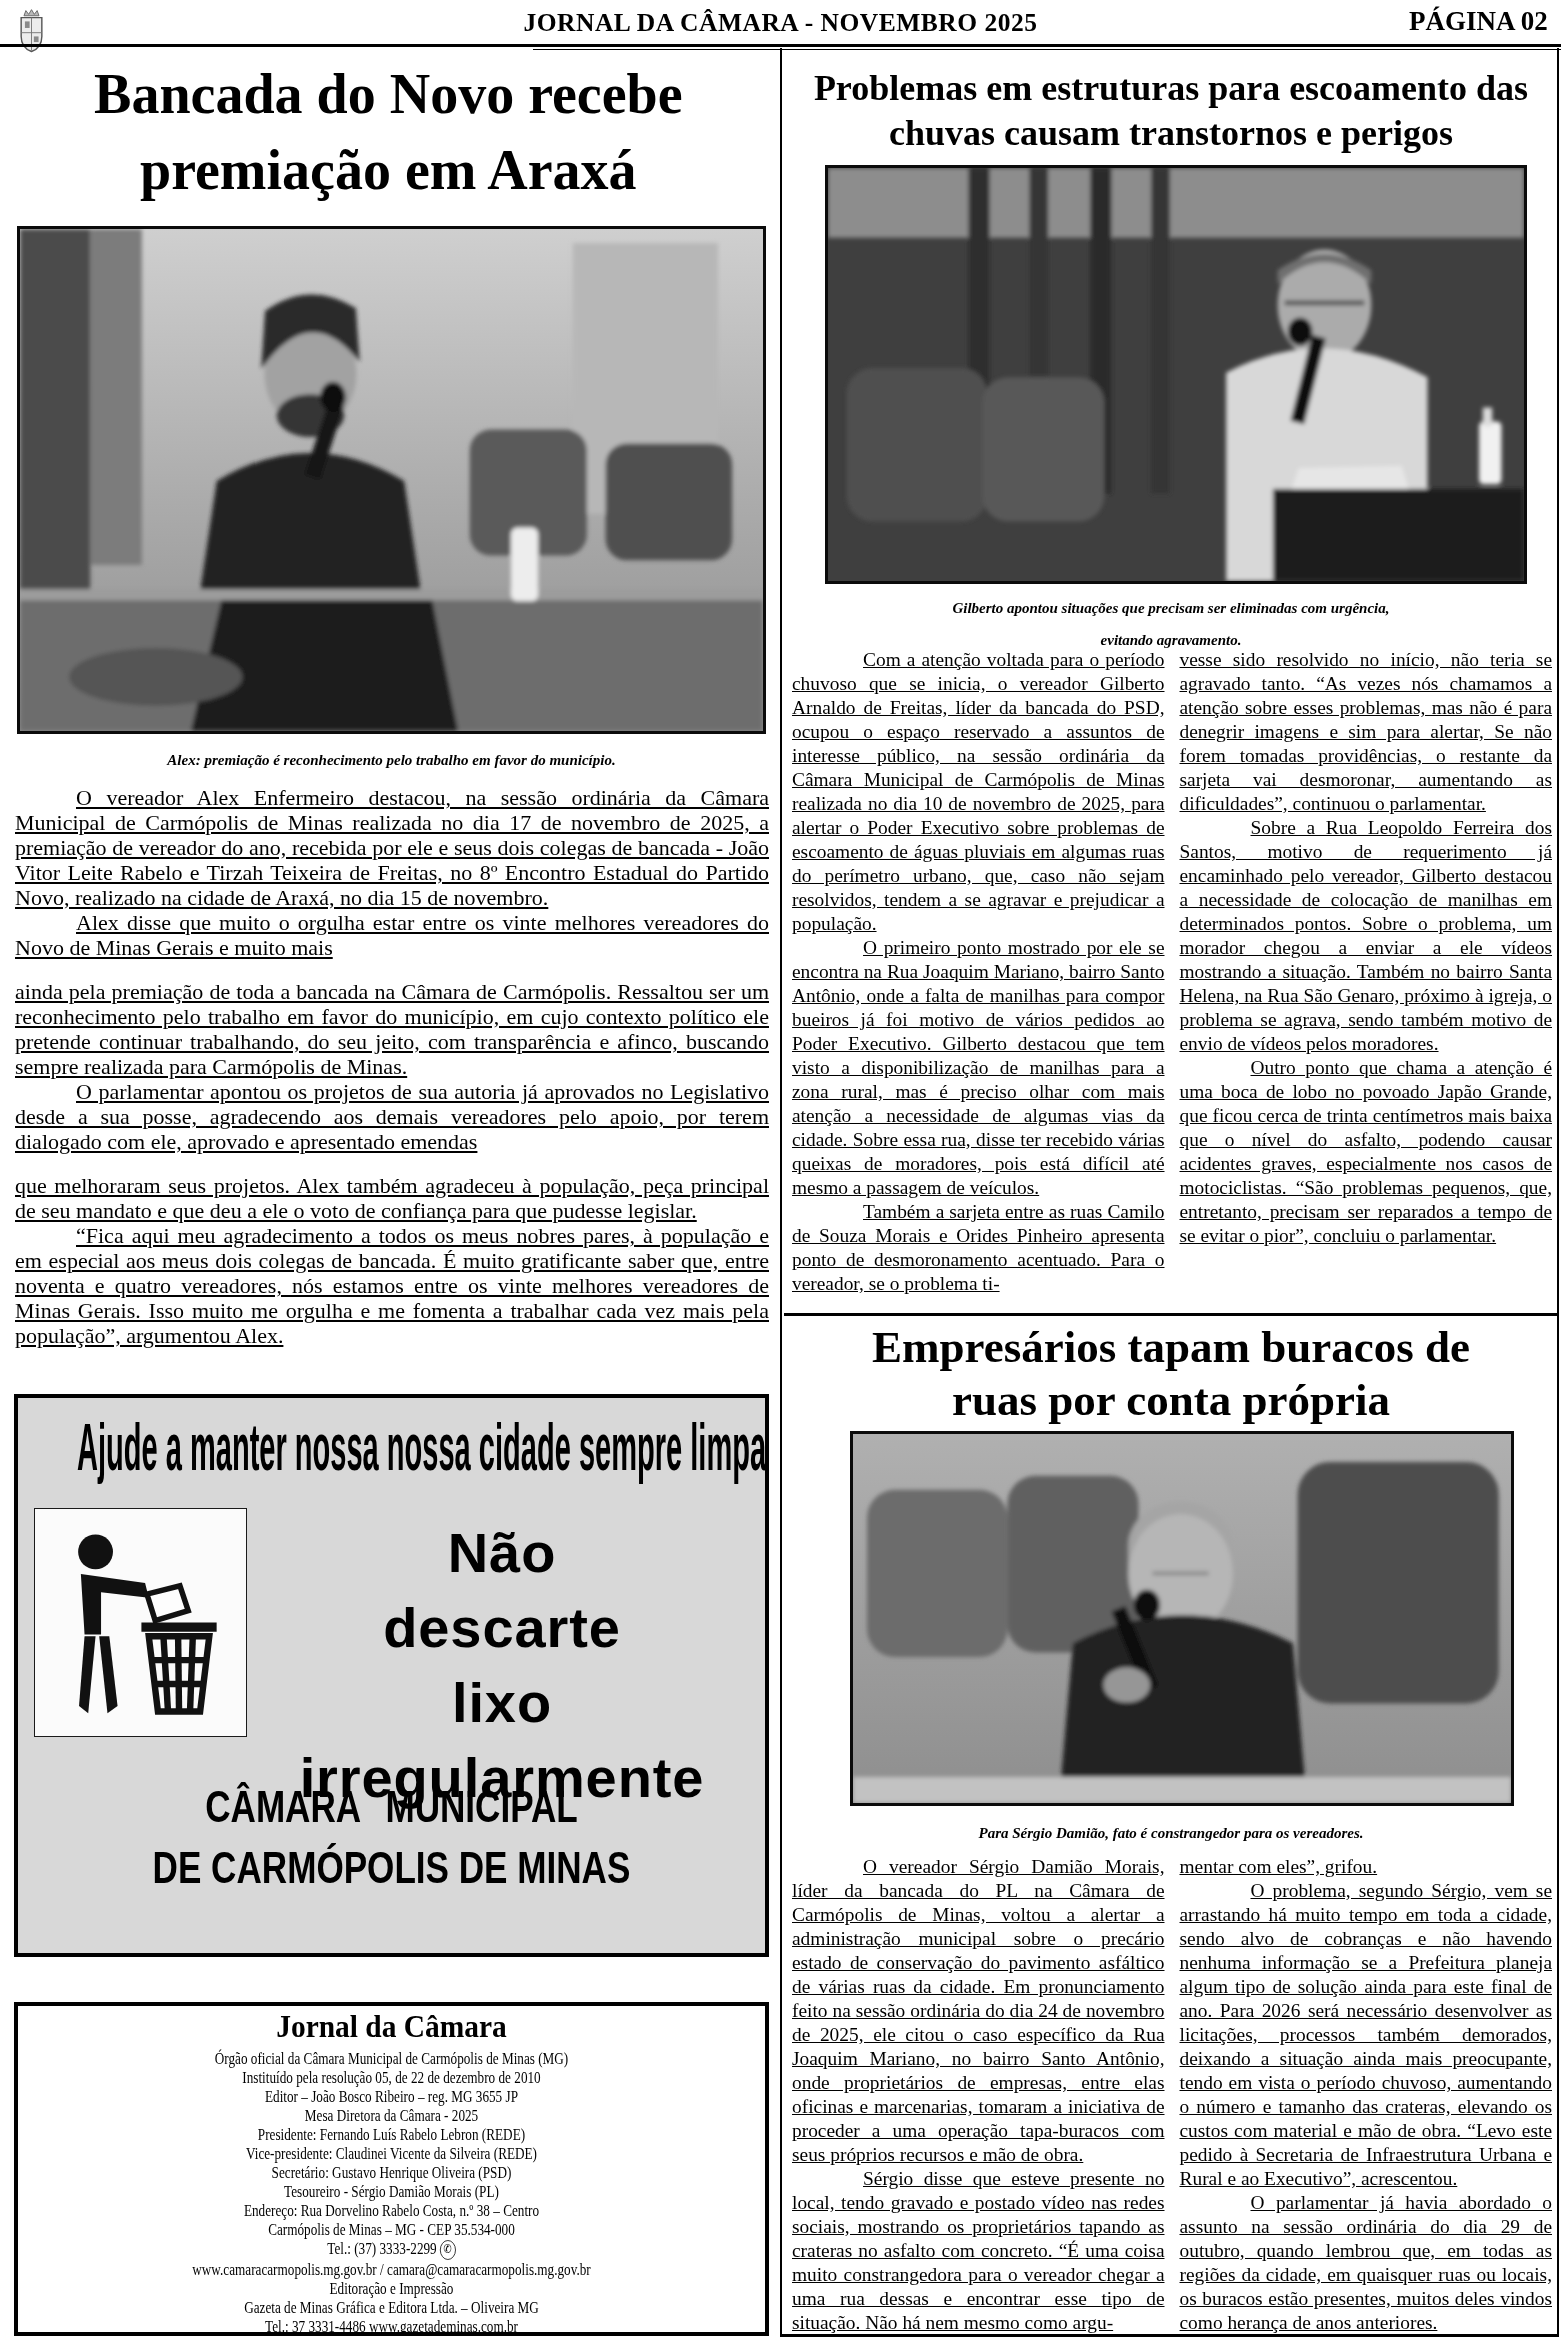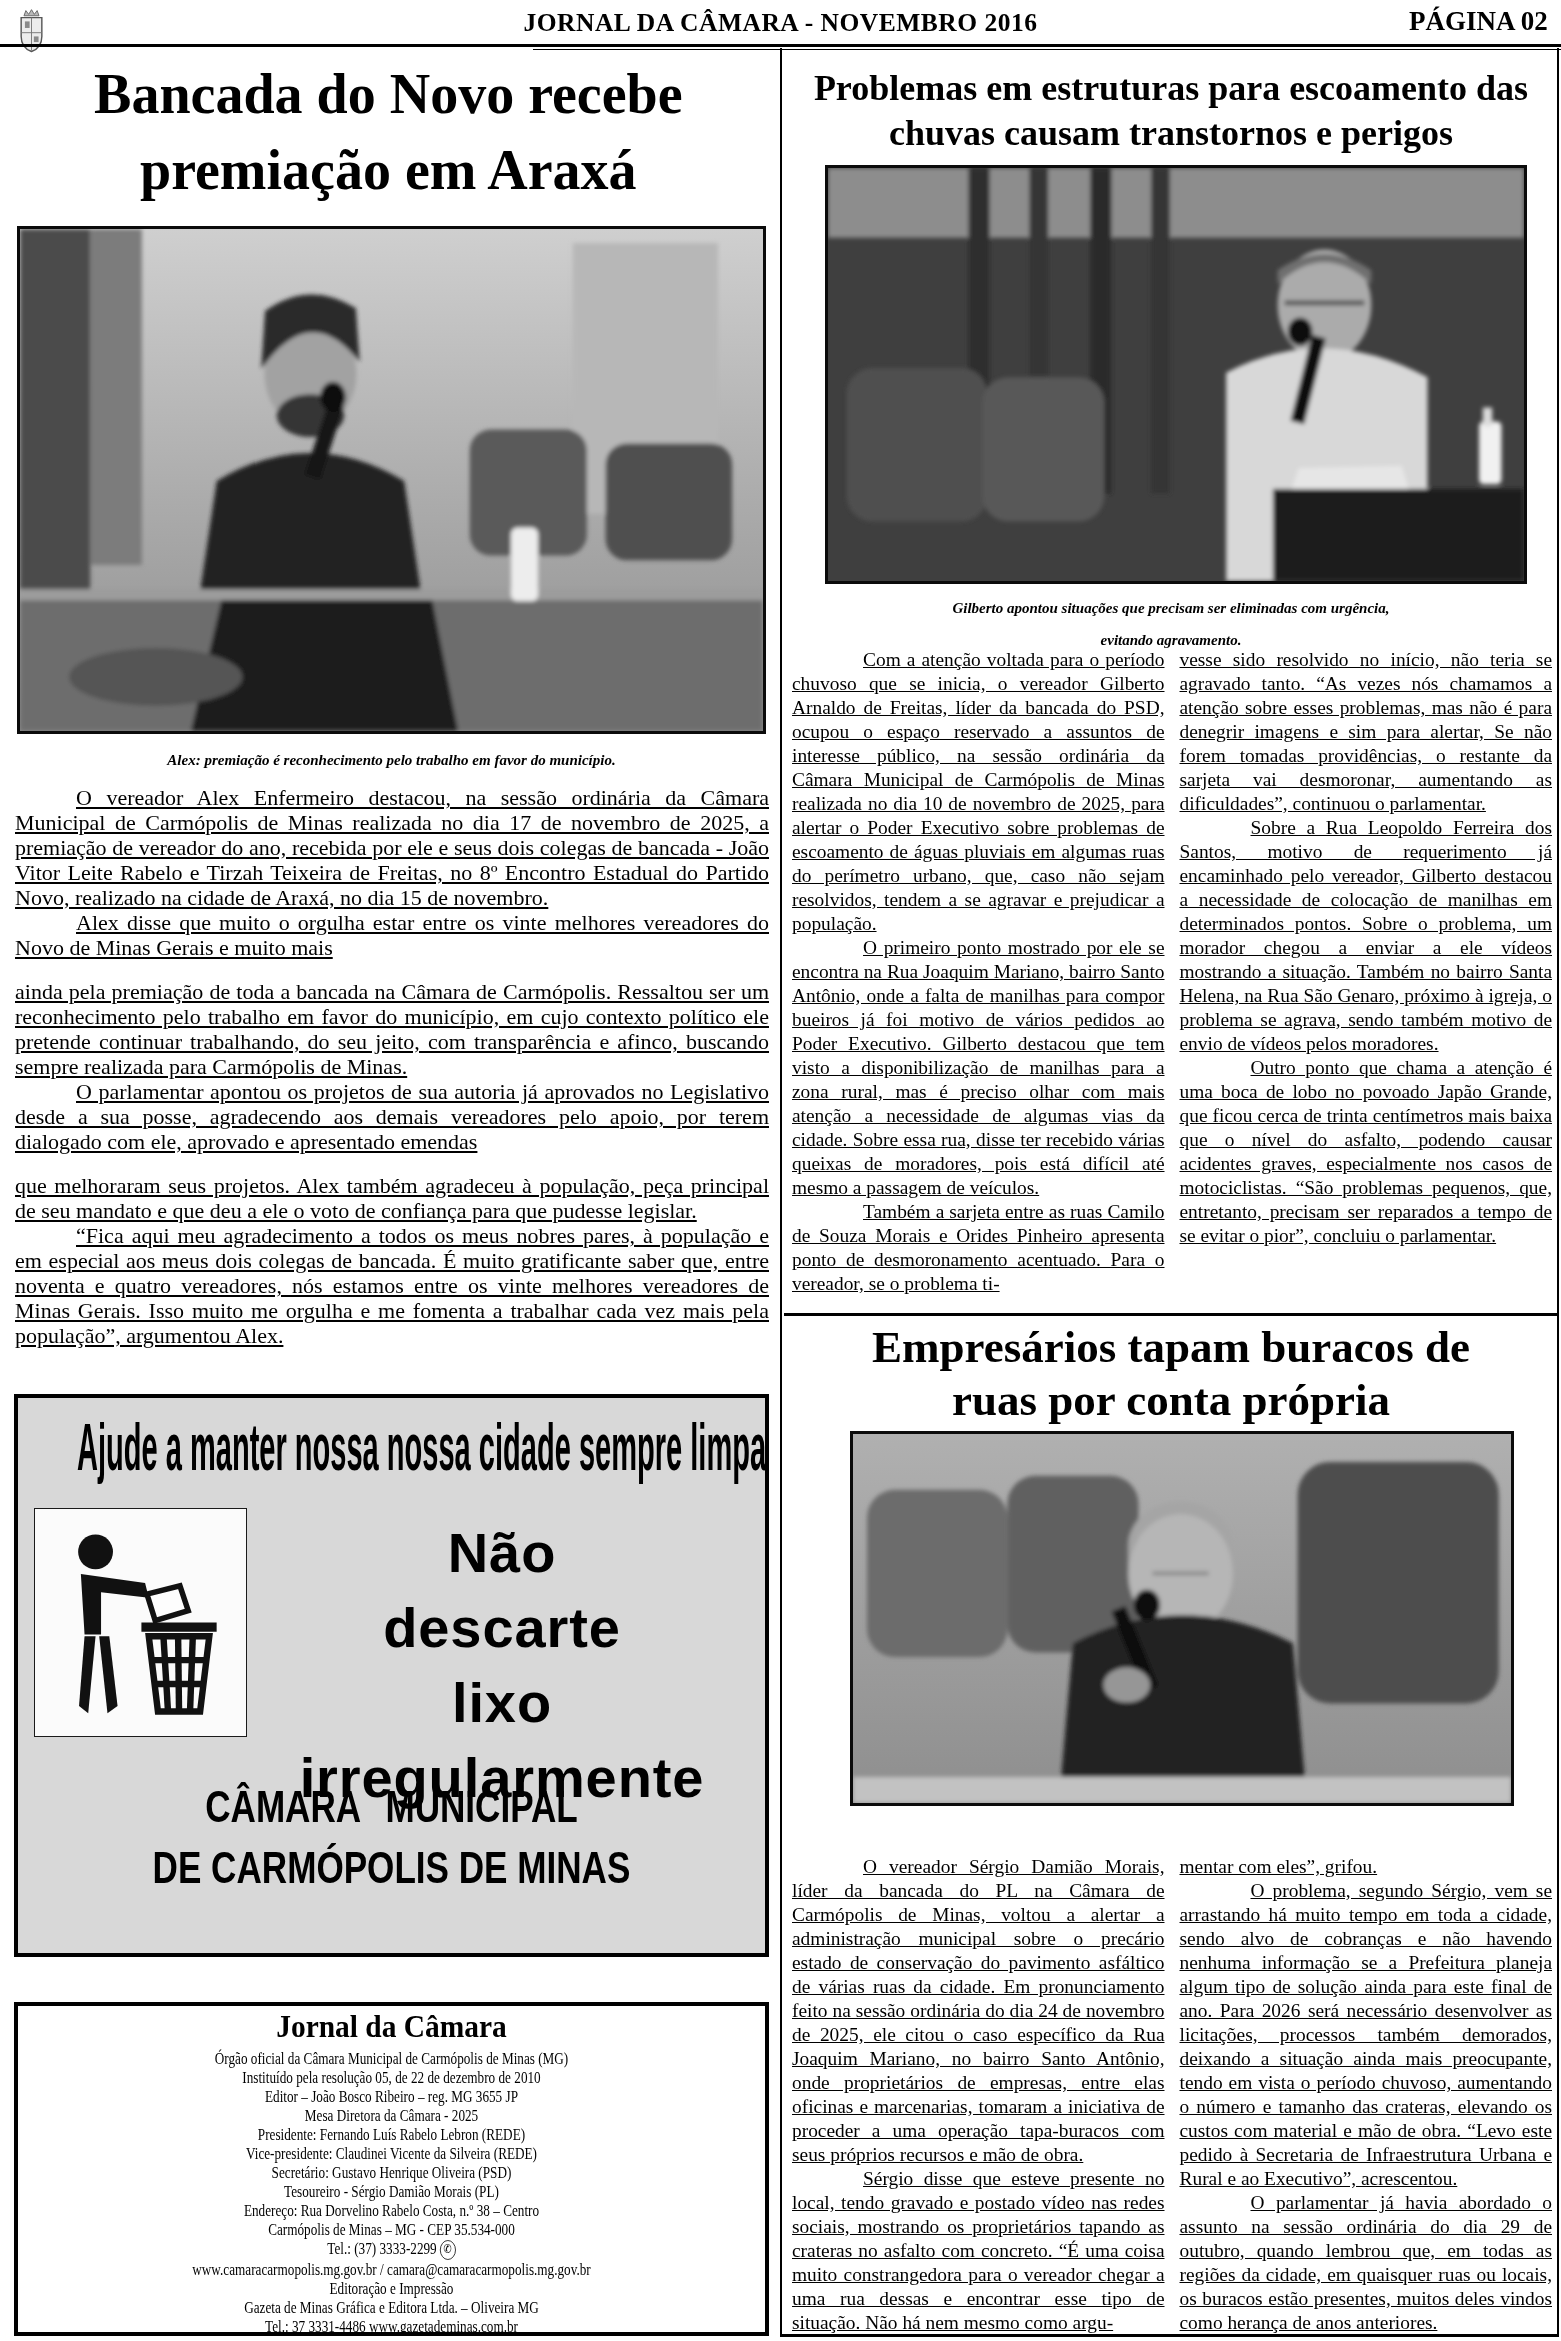--- a/index.html
+++ b/index.html
@@ -73,21 +73,21 @@
   <div class="logo">
     <svg viewBox="0 0 100 95">
       <path d="M34,14 l4,-11 6,8 6,-10 6,10 6,-8 4,11 z" fill="#b9b9b9" stroke="#666" stroke-width="2"></path>
       <path d="M28,18 h44 v40 q0,24 -22,32 q-22,-8 -22,-32 z" fill="#ececec" stroke="#555" stroke-width="3"></path>
       <line x1="50" y1="18" x2="50" y2="88" stroke="#777" stroke-width="2"></line>
       <line x1="28" y1="50" x2="72" y2="50" stroke="#777" stroke-width="2"></line>
       <rect x="36" y="26" width="10" height="14" fill="#8a8a8a"></rect>
       <rect x="55" y="58" width="10" height="12" fill="#8a8a8a"></rect>
     </svg>
   </div>
-  <div class="hdr-title">JORNAL DA CÂMARA - NOVEMBRO 2016</div>
+  <div class="hdr-title">JORNAL DA CÂMARA - NOVEMBRO 2025</div>
   <div class="hdr-page">PÁGINA 02</div>
   <div class="hrule" style="left:0;top:44px;width:1561px;height:3.3px;"></div>
   <div class="hrule" style="left:533px;top:49px;width:1028px;height:1.4px;"></div>
 
   <div class="vrule" style="left:780px;top:48px;width:2.4px;height:2289px;"></div>
   <div class="vrule" style="left:1557px;top:48px;width:2.4px;height:2289px;"></div>
   <div class="hrule" style="left:780px;top:2334px;width:779px;height:2.8px;"></div>
 
   <div class="headline hl-left">Bancada do Novo recebe premiação em Araxá</div>
 
@@ -265,20 +265,21 @@
         <path d="M588,300 a112,128 0 0 1 224,0 l0,-60 a112,95 0 0 0 -224,0 z" fill="#a5a5a5"></path>
         <line x1="640" y1="300" x2="760" y2="300" stroke="#8a8a8a" stroke-width="8"></line>
         <path d="M470,450 q230,-120 470,0 l30,344 h-530 z" fill="#222222"></path>
         <rect x="585" y="370" width="32" height="185" fill="#101010" transform="rotate(-22 600 460)"></rect>
         <ellipse cx="628" cy="368" rx="28" ry="33" fill="#0b0b0b"></ellipse>
         <ellipse cx="585" cy="540" rx="50" ry="38" fill="#969696"></ellipse>
         <rect x="0" y="738" width="1406" height="56" fill="#c2c2c2"></rect>
       </g>
     </svg>
   </div>
+  <div class="caption" style="left:803px;top:1817px;width:736px;">Para Sérgio Damião, fato é constrangedor para os vereadores.</div>
 
   <div class="cols body-right" style="left:792px;top:1855px;width:760px;gap:15px;">
     <div class="col">
         <p class="para">O vereador Sérgio Damião Morais, líder da bancada do PL na Câmara de Carmópolis de Minas, voltou a alertar a administração municipal sobre o precário estado de conservação do pavimento asfáltico de várias ruas da cidade. Em pronunciamento feito na sessão ordinária do dia 24 de novembro de 2025, ele citou o caso específico da Rua Joaquim Mariano, no bairro Santo Antônio, onde proprietários de empresas, entre elas oficinas e marcenarias, tomaram a iniciativa de proceder a uma operação tapa-buracos com seus próprios recursos e mão de obra.</p>
         <p class="para">Sérgio disse que esteve presente no local, tendo gravado e postado vídeo nas redes sociais, mostrando os proprietários tapando as crateras no asfalto com concreto. “É uma coisa muito constrangedora para o vereador chegar a uma rua dessas e encontrar esse tipo de situação. Não há nem mesmo como argu-</p>
       </div>
     <div class="col">
         <p class="para cont">mentar com eles”, grifou.</p>
         <p class="para">O problema, segundo Sérgio, vem se arrastando há muito tempo em toda a cidade, sendo alvo de cobranças e não havendo nenhuma informação se a Prefeitura planeja algum tipo de solução ainda para este final de ano. Para 2026 será necessário desenvolver as licitações, processos também demorados, deixando a situação ainda mais preocupante, tendo em vista o período chuvoso, aumentando o número e tamanho das crateras, elevando os custos com material e mão de obra. “Levo este pedido à Secretaria de Infraestrutura Urbana e Rural e ao Executivo”, acrescentou.</p>
         <p class="para">O parlamentar já havia abordado o assunto na sessão ordinária do dia 29 de outubro, quando lembrou que, em todas as regiões da cidade, em quaisquer ruas ou locais, os buracos estão presentes, muitos deles vindos como herança de anos anteriores.</p>

